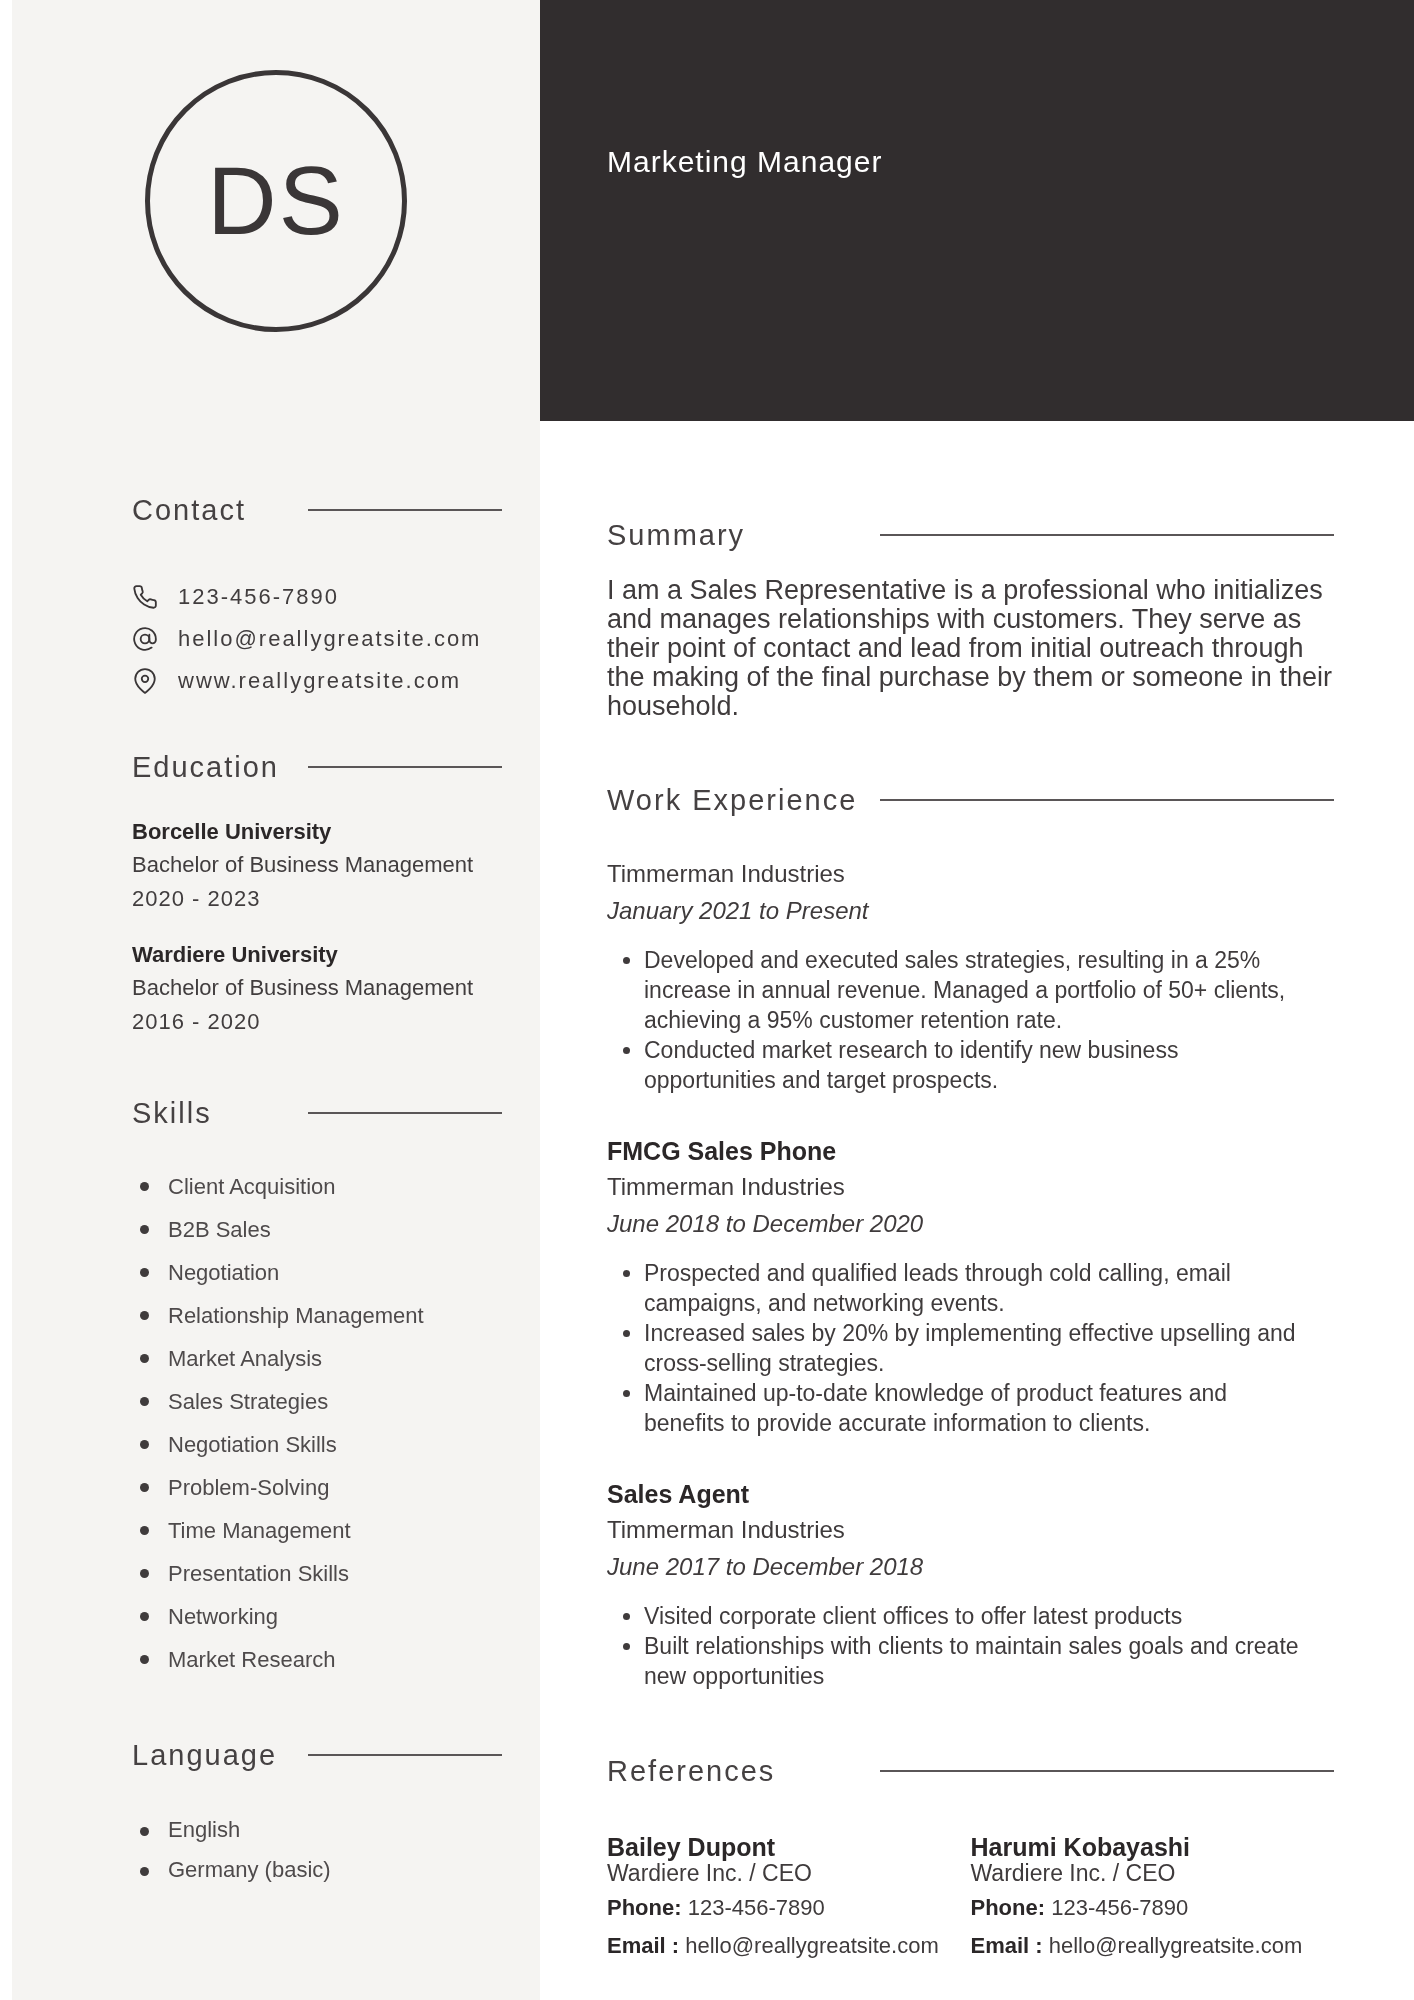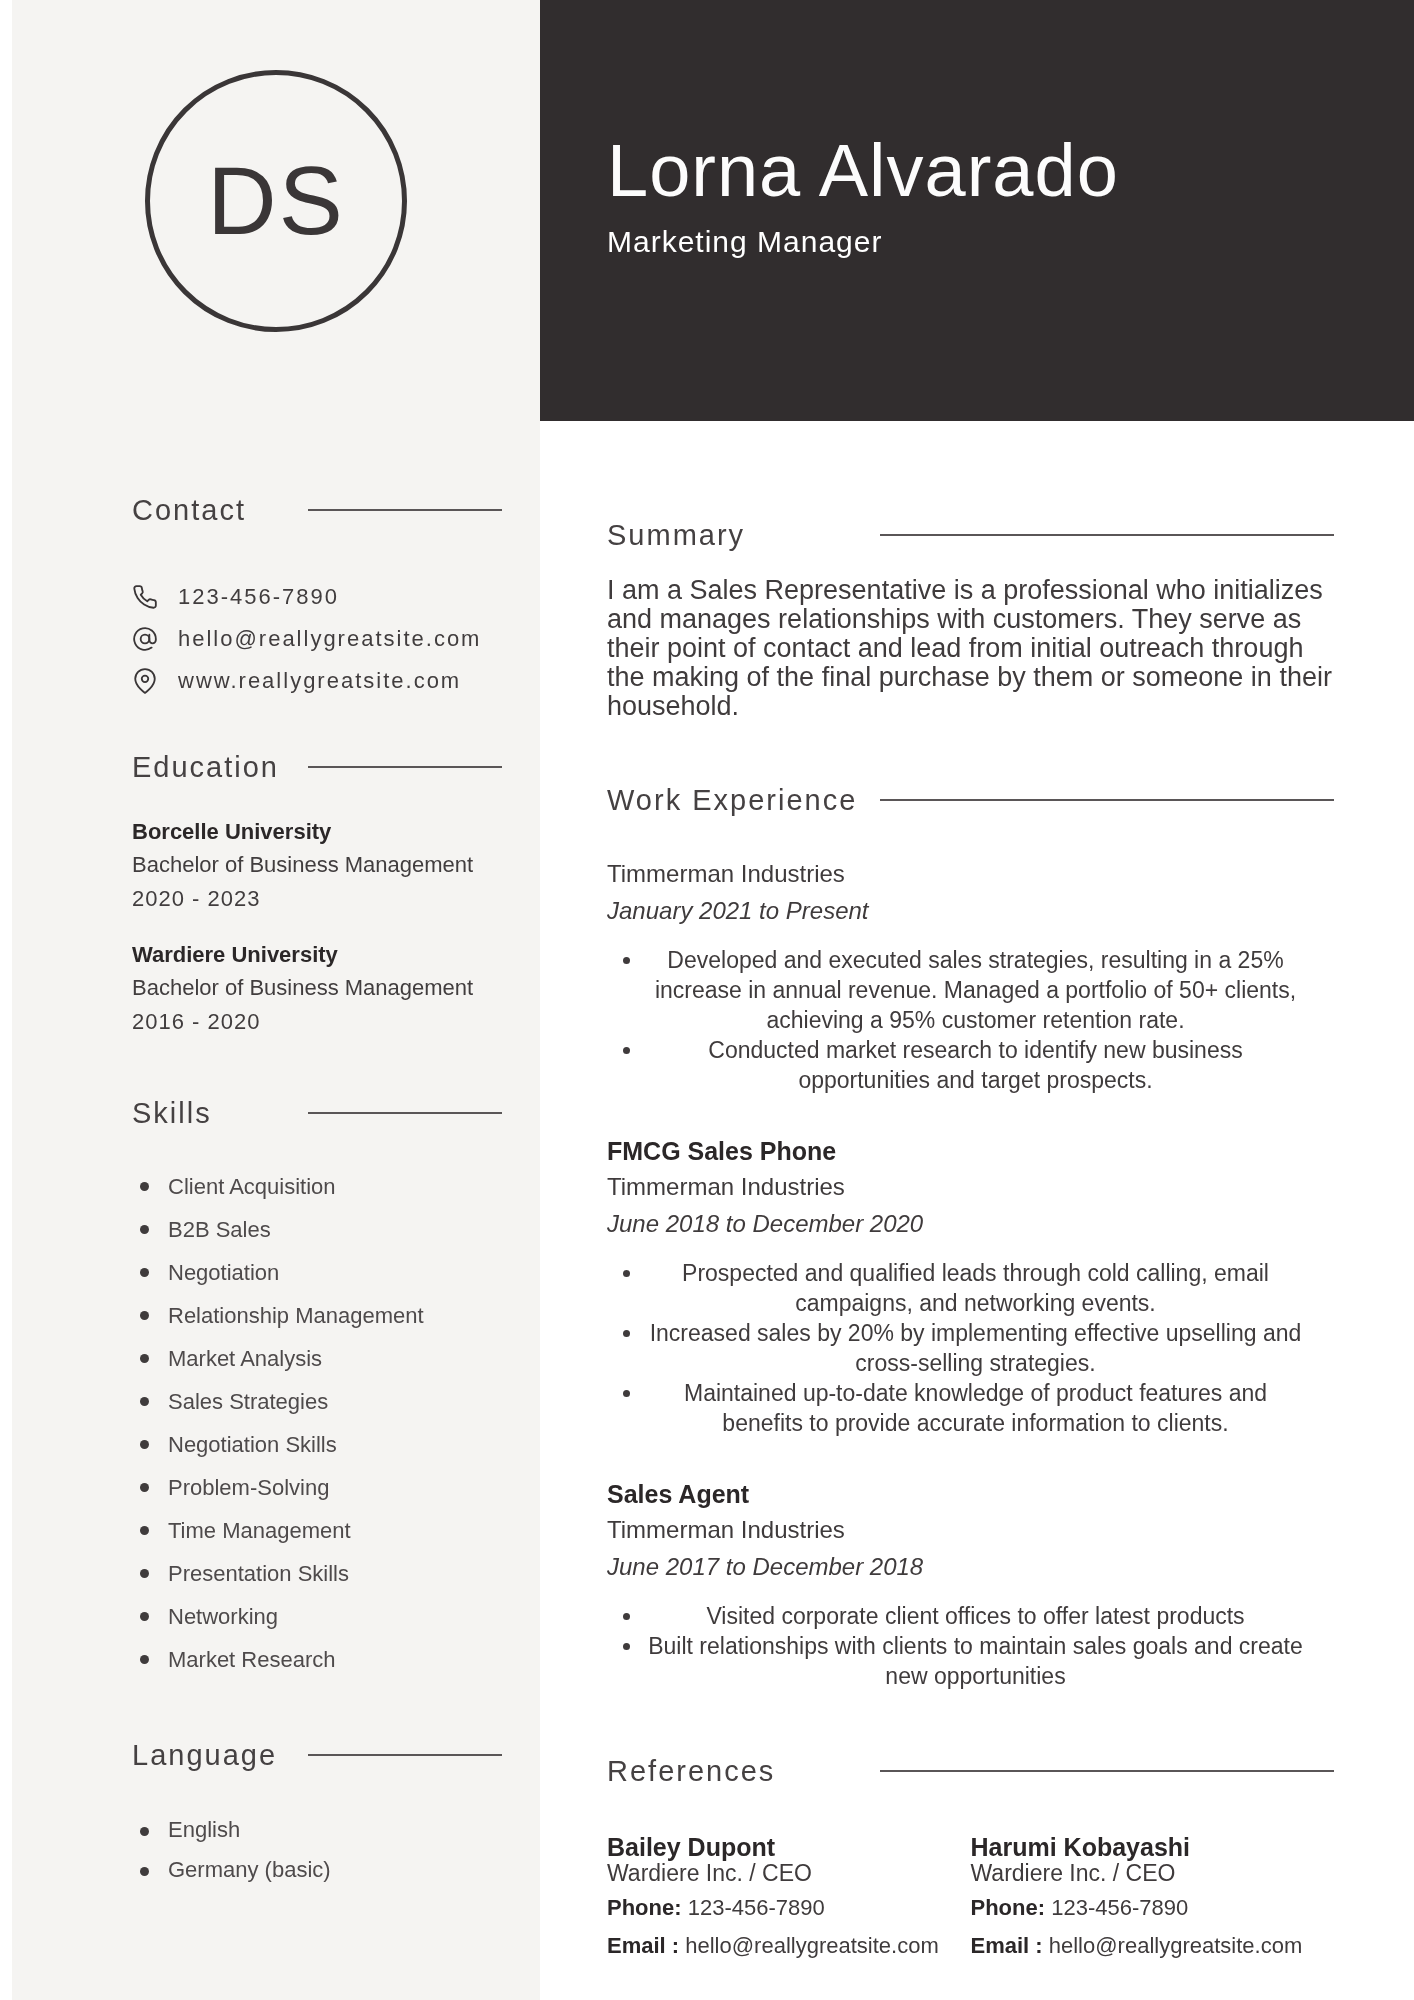--- a/index.html
+++ b/index.html
@@ -92,21 +92,21 @@
   }
   .mh-summary { margin-top: 96px; }
   .summary-text { margin-top: 23px; font-size: 27px; line-height: 29px; color: #3f3b3c; }
 
   .mh-work { margin-top: 61px; }
   .job { margin-top: 38px; }
   .job .jtitle { font-size: 25px; font-weight: bold; color: #2b2728; line-height: 36px; }
   .job .jcompany { font-size: 24px; color: #3f3b3c; line-height: 36px; }
   .job .jdates { font-size: 24px; font-style: italic; color: #3f3b3c; line-height: 38px; }
   ul.job-bullets { margin-top: 15px; padding-left: 37px; width: 700px; }
-  ul.job-bullets li { font-size: 23px; line-height: 30px; color: #3f3b3c; text-align: center; }
+  ul.job-bullets li { font-size: 23px; line-height: 30px; color: #3f3b3c; }
   ul.job-bullets li::marker { color: #3f3b3c; }
 
   .mh-refs { margin-top: 62px; }
   .ref-grid { margin-top: 44px; display: flex; }
   .ref-card { width: 378px; }
   .ref-card .rname { font-size: 25px; font-weight: bold; color: #2b2728; line-height: 28px; }
   .ref-card .rrole { font-size: 23px; color: #3f3b3c; line-height: 24px; }
   .ref-card .rrow { margin-top: 8px; font-size: 22px; color: #3f3b3c; line-height: 30px; }
   .ref-card .rlabel { font-weight: bold; color: #2b2728; }
 </style>
@@ -200,21 +200,20 @@
       <span class="rule"></span>
     </div>
     <ul class="side-bullets lang-bullets">
       <li>English</li>
       <li>Germany (basic)</li>
     </ul>
   </div>
 </div>
 
 <div class="header-dark">
-  <div class="name">Lorna Alvarado</div>
   <div class="role">Marketing Manager</div>
 </div>
 
 <div class="main">
 
   <div class="main-head mh-summary">
     <span class="sec-title">Summary</span>
     <span class="rule"></span>
   </div>
   <p class="summary-text">I am a Sales Representative is a professional who initializes and manages relationships with customers. They serve as their point of contact and lead from initial outreach through the making of the final purchase by them or someone in their household.</p>

